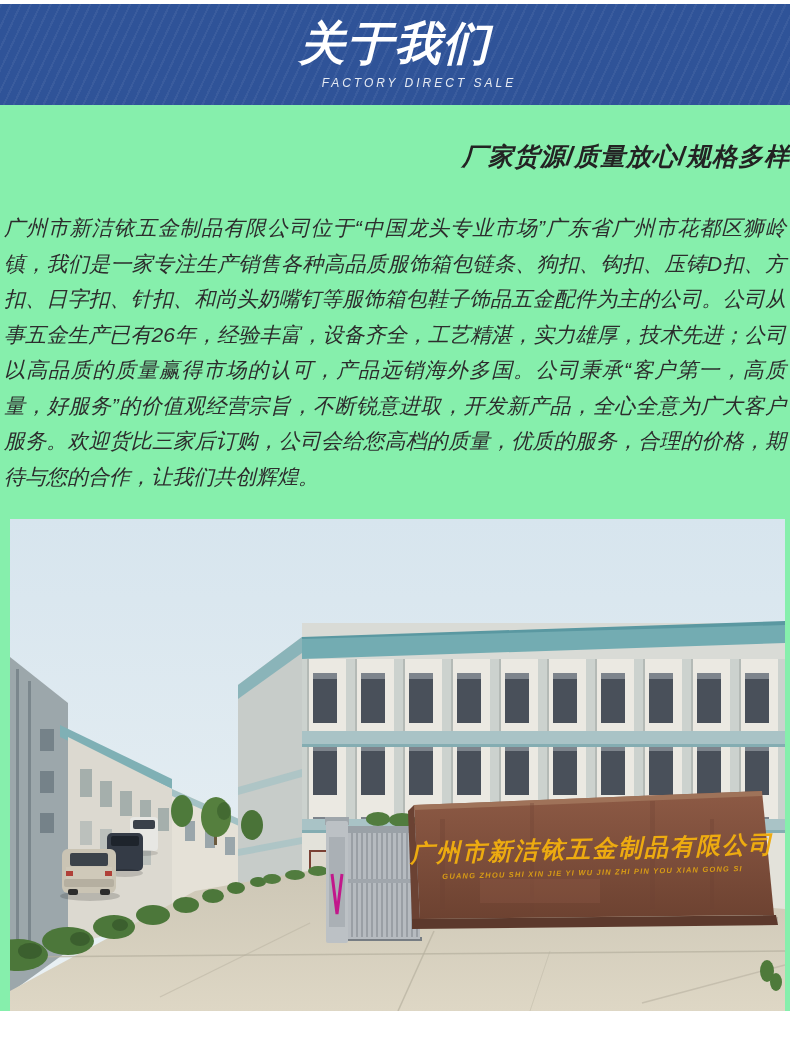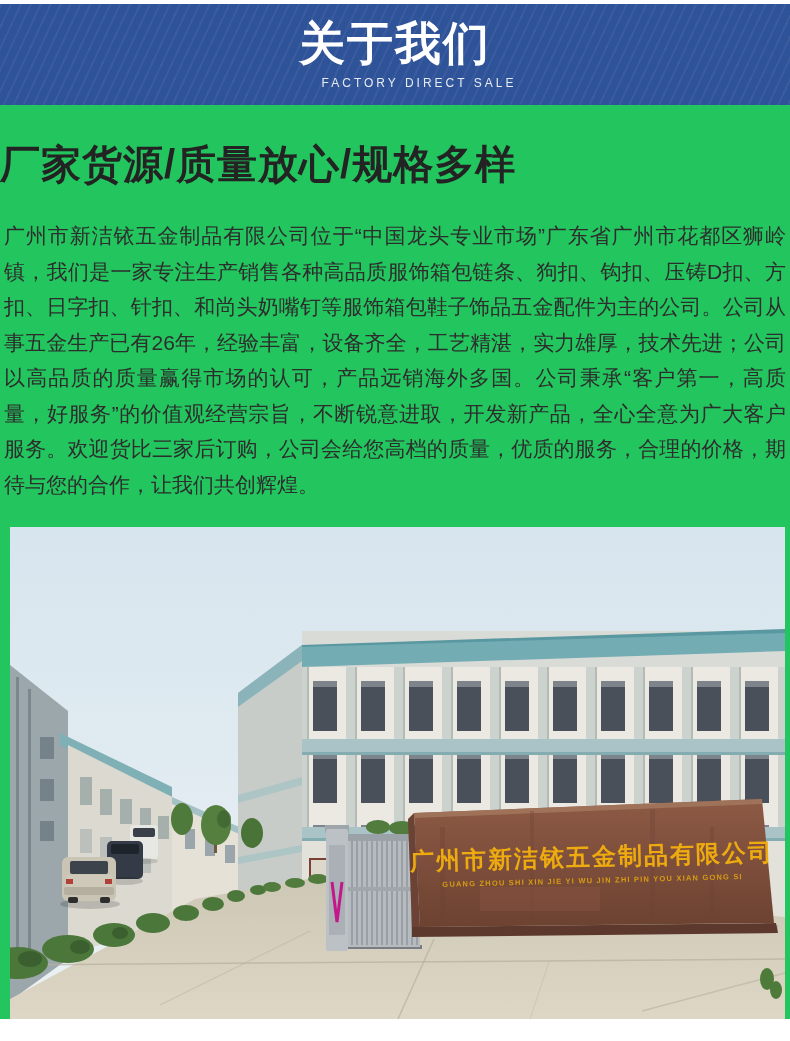--- a/index.html
+++ b/index.html
@@ -1,29 +1,29 @@
 <!DOCTYPE html>
 <html><head>
 <meta charset="utf-8">
 <style>
   html,body{margin:0;padding:0;background:#ffffff;}
   body{width:790px;font-family:"Liberation Sans",sans-serif;}
-  .page{width:790px;background:#22c55e;}
+  .page{width:790px;background:#86efac;font-style:italic;}
 
   
   .banner{
     margin-top:4px;height:101px;background:#2f5398;
     background-image:repeating-linear-gradient(115deg,rgba(255,255,255,.055) 0 2px,rgba(255,255,255,0) 2px 9px);
     display:flex;flex-direction:column;align-items:center;justify-content:center;
   }
   .banner-title{font-size:46px;line-height:1.05;color:#ffffff;font-weight:700;margin:0;letter-spacing:2px;}
   .banner-sub{font-size:12px;color:rgba(255,255,255,.88);letter-spacing:3px;margin-top:9px;font-weight:400;margin-left:48px;}
 
   
-  .heading{font-size:40px;line-height:47px;text-align:left;color:#232323;font-weight:700;margin:36px 0 0 0;letter-spacing:1px;}
+  .heading{font-size:25px;line-height:47px;text-align:right;color:#232323;font-weight:700;margin:28px 0 0 0;letter-spacing:1px;}
 
   
   .intro{
     font-size:21px;line-height:35.5px;color:#2d2d2d;text-align:justify;
     margin:30px 4px 0 4px;
   }
 
   
   .photo{margin:25px 5px 0 10px;width:775px;height:492px;overflow:hidden;}
   .photo svg{display:block;}

